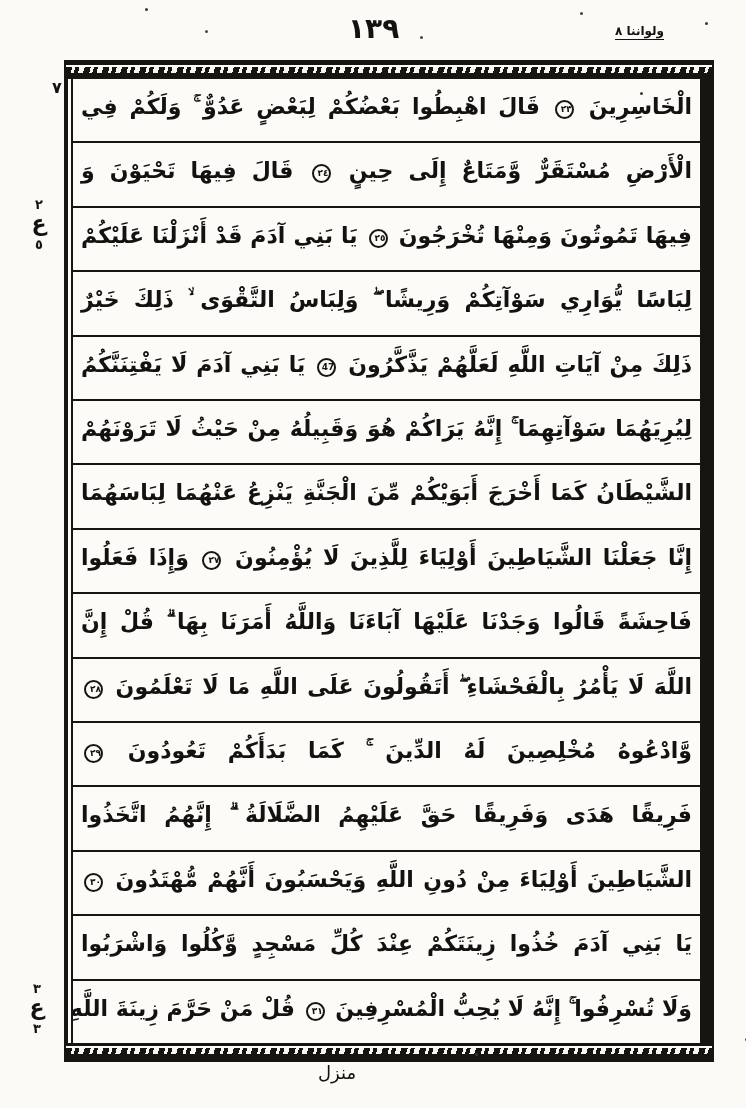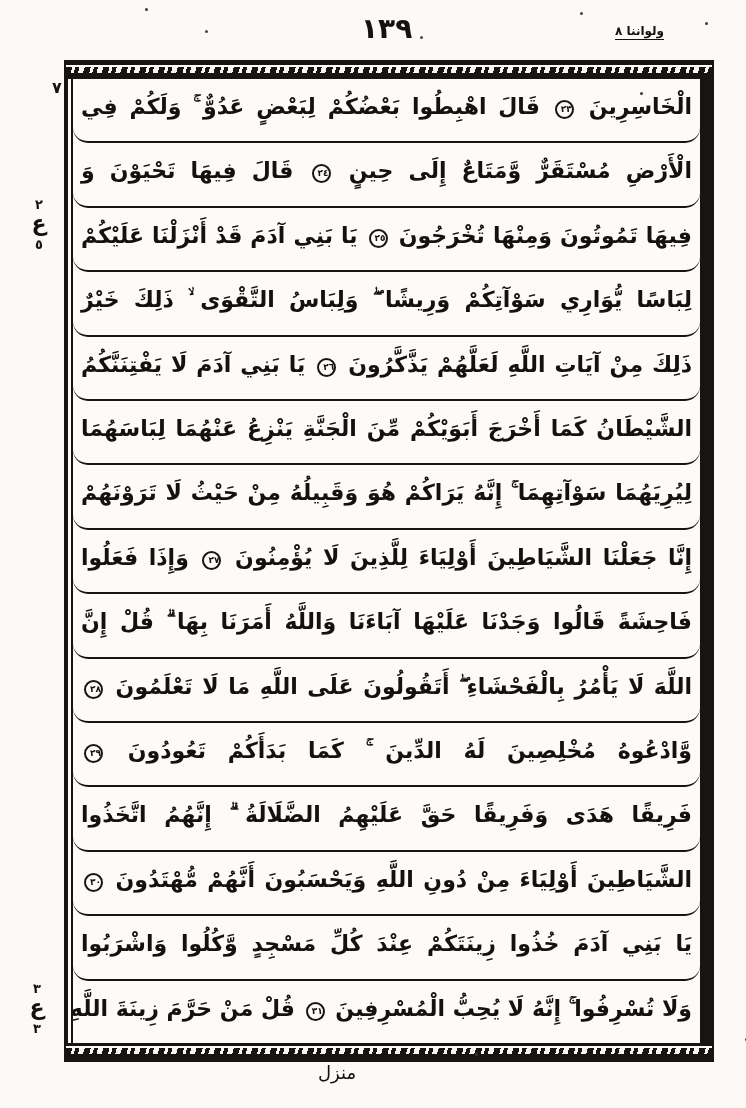--- a/index.html
+++ b/index.html
@@ -5,41 +5,41 @@
   html,body{margin:0;padding:0;}
   body{
     width:746px;height:1108px;position:relative;overflow:hidden;
     background:#fbfaf6;
     font-family:"DejaVu Sans",sans-serif;
     color:#141210;
   }
   
   .hdr-item{position:absolute;font-weight:700;white-space:nowrap;}
   .juz-catchword{top:24px;right:82px;font-size:12px;border-bottom:1px solid #141210;padding-bottom:1px;}
-  .page-number{top:12px;left:361px;font-size:28px;letter-spacing:2px;}
+  .page-number{top:12px;left:348px;font-size:28px;letter-spacing:2px;}
   .surah-label{top:30px;left:52px;font-size:16px;margin-top:48px;}
   
   .quran-frame{
     position:absolute;left:64px;top:60px;width:650px;height:1002px;
     box-sizing:border-box;border:2px solid #171512;background:#fcfbf7;
     display:flex;flex-direction:column;
   }
   .orn-band{
     height:17px;flex:0 0 17px;
     background:
       linear-gradient(#171512,#171512) 0 0/100% 3px no-repeat,
       linear-gradient(#171512,#171512) 0 100%/100% 6px no-repeat,
       repeating-linear-gradient(105deg,#171512 0 6px,#f7f6f0 6px 9px,#171512 9px 13px,#f7f6f0 13px 18px) 0 46%/100% 6px no-repeat;
   }
   .text-lines{
     flex:1;display:flex;flex-direction:column;
     border-left:7px double #171512;
     border-right:12px solid #171512;
   }
-  .line{flex:1;position:relative;border-bottom:2px solid #171512;overflow:hidden;border-radius:15px;}
+  .line{flex:1;position:relative;border-bottom:2px solid #171512;overflow:hidden;}
   .line:last-child{border-bottom:none;}
   .line-inner{
     position:absolute;inset:0;padding:0 8px;
     direction:rtl;unicode-bidi:embed;
     text-align:justify;text-align-last:justify;
     font-size:22px;font-weight:700;line-height:56px;
     white-space:nowrap;
   }
   .verse-circle{
     display:inline-block;width:19px;height:19px;box-sizing:border-box;
@@ -77,27 +77,27 @@
       <div class="line">
         <div class="line-inner"><span>الْأَرْضِ مُسْتَقَرٌّ وَّمَتَاعٌ إِلَى حِينٍ</span> <span class="verse-circle">٢٤</span> <span>قَالَ فِيهَا تَحْيَوْنَ وَ</span> </div>
       </div>
       <div class="line">
         <div class="line-inner"><span>فِيهَا تَمُوتُونَ وَمِنْهَا تُخْرَجُونَ</span> <span class="verse-circle">٢٥</span> <span>يَا بَنِي آدَمَ قَدْ أَنْزَلْنَا عَلَيْكُمْ</span> </div>
       </div>
       <div class="line">
         <div class="line-inner"><span>لِبَاسًا يُّوَارِي سَوْآتِكُمْ وَرِيشًا ۖ وَلِبَاسُ التَّقْوَى ۙ ذَلِكَ خَيْرٌ</span> </div>
       </div>
       <div class="line">
-        <div class="line-inner"><span>ذَلِكَ مِنْ آيَاتِ اللَّهِ لَعَلَّهُمْ يَذَّكَّرُونَ</span> <span class="verse-circle">٢٦</span> <span>يَا بَنِي آدَمَ لَا يَفْتِنَنَّكُمُ</span> </div>
+        <div class="line-inner"><span>ذَلِكَ مِنْ آيَاتِ اللَّهِ لَعَلَّهُمْ يَذَّكَّرُونَ</span> <span class="verse-circle">47</span> <span>يَا بَنِي آدَمَ لَا يَفْتِنَنَّكُمُ</span> </div>
+      </div>
+      <div class="line">
+        <div class="line-inner"><span>لِيُرِيَهُمَا سَوْآتِهِمَا ۚ إِنَّهُ يَرَاكُمْ هُوَ وَقَبِيلُهُ مِنْ حَيْثُ لَا تَرَوْنَهُمْ</span> </div>
       </div>
       <div class="line">
         <div class="line-inner"><span>الشَّيْطَانُ كَمَا أَخْرَجَ أَبَوَيْكُمْ مِّنَ الْجَنَّةِ يَنْزِعُ عَنْهُمَا لِبَاسَهُمَا</span> </div>
-      </div>
-      <div class="line">
-        <div class="line-inner"><span>لِيُرِيَهُمَا سَوْآتِهِمَا ۚ إِنَّهُ يَرَاكُمْ هُوَ وَقَبِيلُهُ مِنْ حَيْثُ لَا تَرَوْنَهُمْ</span> </div>
       </div>
       <div class="line">
         <div class="line-inner"><span>إِنَّا جَعَلْنَا الشَّيَاطِينَ أَوْلِيَاءَ لِلَّذِينَ لَا يُؤْمِنُونَ</span> <span class="verse-circle">٢٧</span> <span>وَإِذَا فَعَلُوا</span> </div>
       </div>
       <div class="line">
         <div class="line-inner"><span>فَاحِشَةً قَالُوا وَجَدْنَا عَلَيْهَا آبَاءَنَا وَاللَّهُ أَمَرَنَا بِهَا ۗ قُلْ إِنَّ</span> </div>
       </div>
       <div class="line">
         <div class="line-inner"><span>اللَّهَ لَا يَأْمُرُ بِالْفَحْشَاءِ ۖ أَتَقُولُونَ عَلَى اللَّهِ مَا لَا تَعْلَمُونَ</span> <span class="verse-circle">٢٨</span> </div>
       </div>

